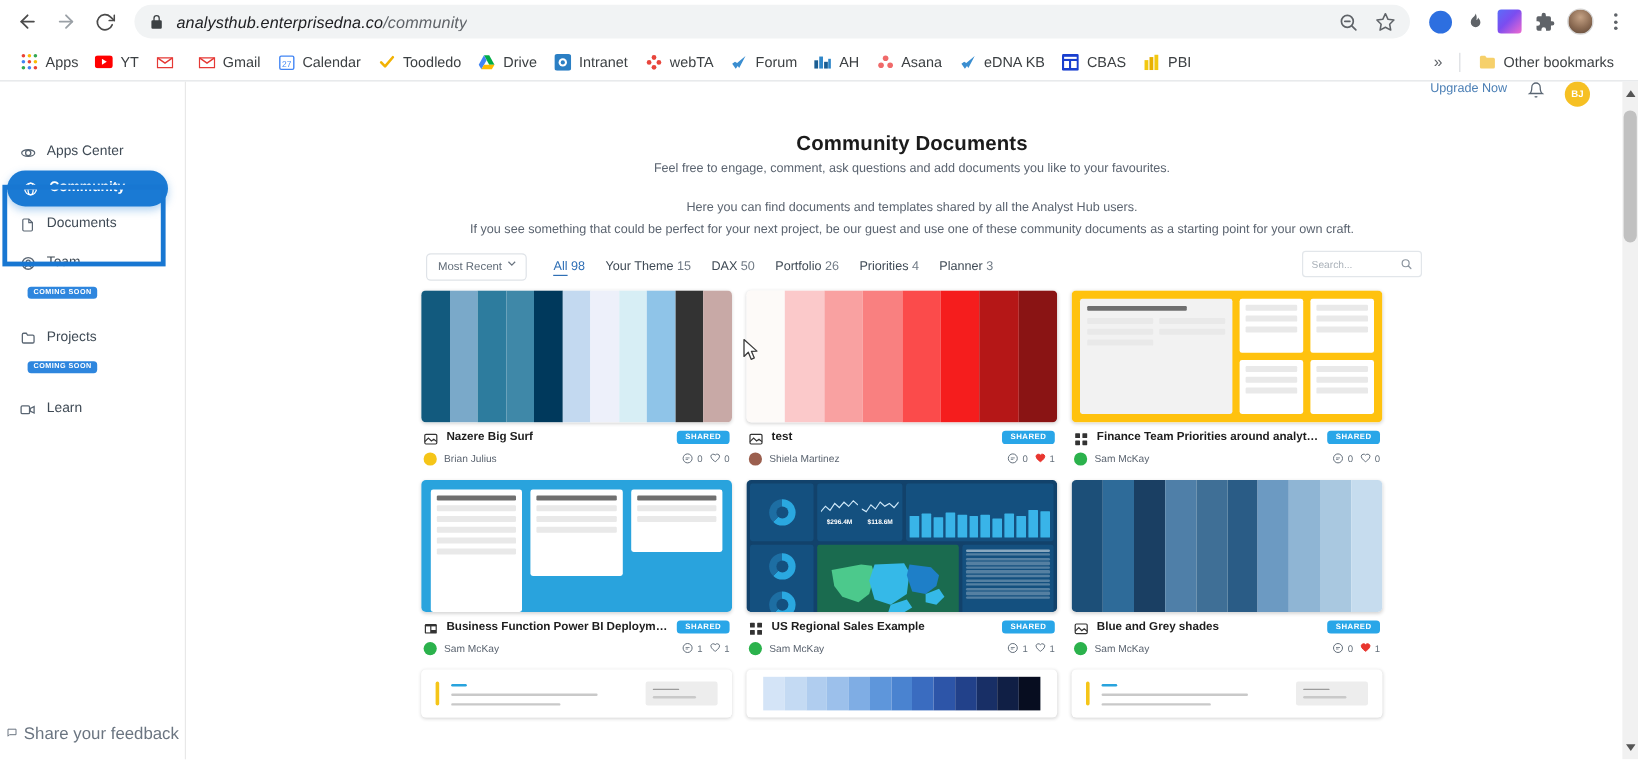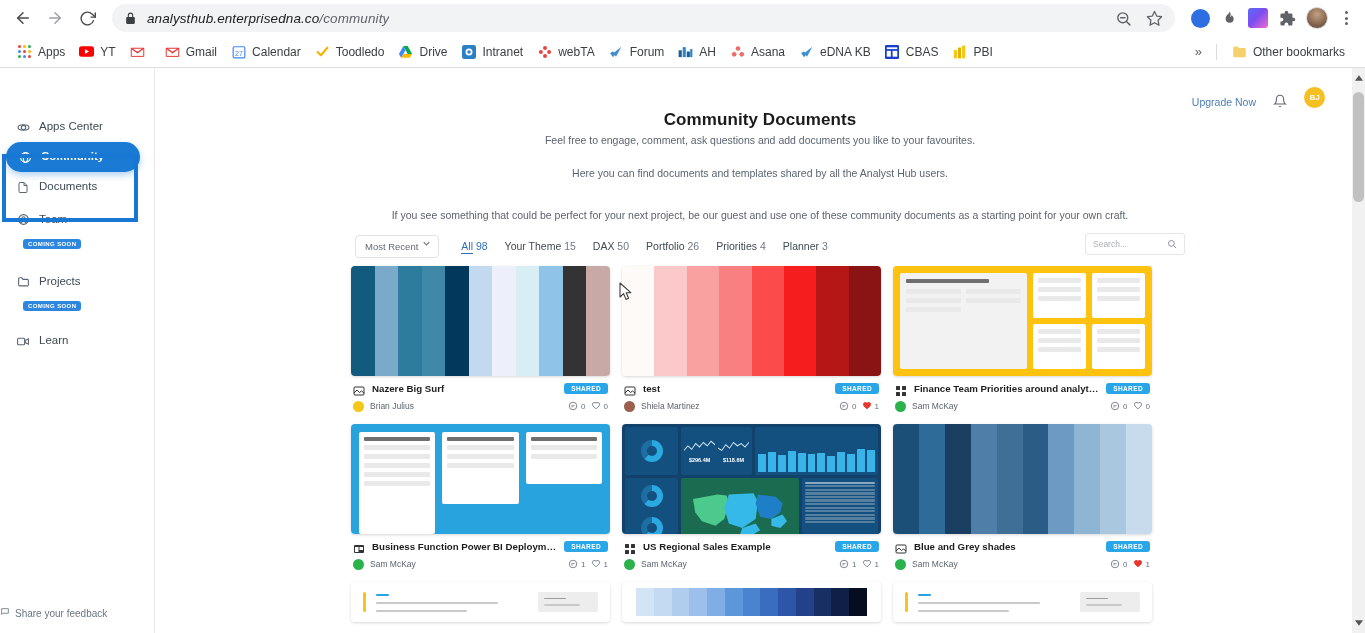--- a/index.html
+++ b/index.html
@@ -104,43 +104,43 @@
   .nav-group { display: block; }
   .nav-group .nav-item { padding-bottom: 2px; }
 
   .highlight-box {
     position: absolute; left: 2px; top: 86px; width: 136px; height: 68px;
     border: 4px solid #1877d2; background: transparent; pointer-events: none; z-index: 5;
   }
 
   .feedback {
     position: absolute; bottom: 14px; left: 0; width: 100%;
-    display: flex; align-items: center; justify-content: flex-start; gap: 5px;
-    font-size: 10px; color: #6b7581;
+    display: flex; align-items: center; justify-content: center; gap: 5px;
+    font-size: 14px; color: #6b7581;
   }
 
   
   .main { flex: 1 1 auto; position: relative; overflow: hidden; background: #fff; }
 
   .topbar {
-    height: 40px; display: flex; align-items: flex-end; justify-content: flex-end;
+    height: 40px; display: flex; align-items: flex-start; justify-content: flex-end;
     gap: 17px; padding-right: 40px;
   }
   .upgrade { font-size: 10.5px; color: #4b7fb5; }
   .bell { width: 14px; height: 14px; color: #5a6673; }
   .user-avatar {
     width: 21px; height: 21px; border-radius: 50%; background: #f6c023;
     color: #fff; font-size: 8px; font-weight: 700;
     display: flex; align-items: center; justify-content: center;
   }
 
   .page-head { text-align: center; padding: 2px 0 0; }
   .page-title { font-size: 17px; font-weight: 700; color: #1b1b1b; letter-spacing: .1px; }
   .page-sub { font-size: 10.5px; color: #5b6470; margin-top: 15px; line-height: 1.75; }
-  .page-sub-2 { font-size: 10.5px; color: #5b6470; margin-top: 26px; }
+  .page-sub-2 { font-size: 10.5px; color: #5b6470; margin-top: 2px; }
 
   .filter-row {
     display: flex; align-items: center; margin: 14px 0 0 0;
     padding-left: 200px; padding-right: 180px; position: relative;
   }
   .sort-select {
     font-size: 9.5px; color: #5f6a76; border: 1px solid #dfe3e8; border-radius: 4px;
     padding: 5px 8px 5px 9px; display: flex; align-items: flex-start; gap: 5px; background:#fff;
   }
   .tabs { display: flex; align-items: center; gap: 17px; margin-left: 22px; }

